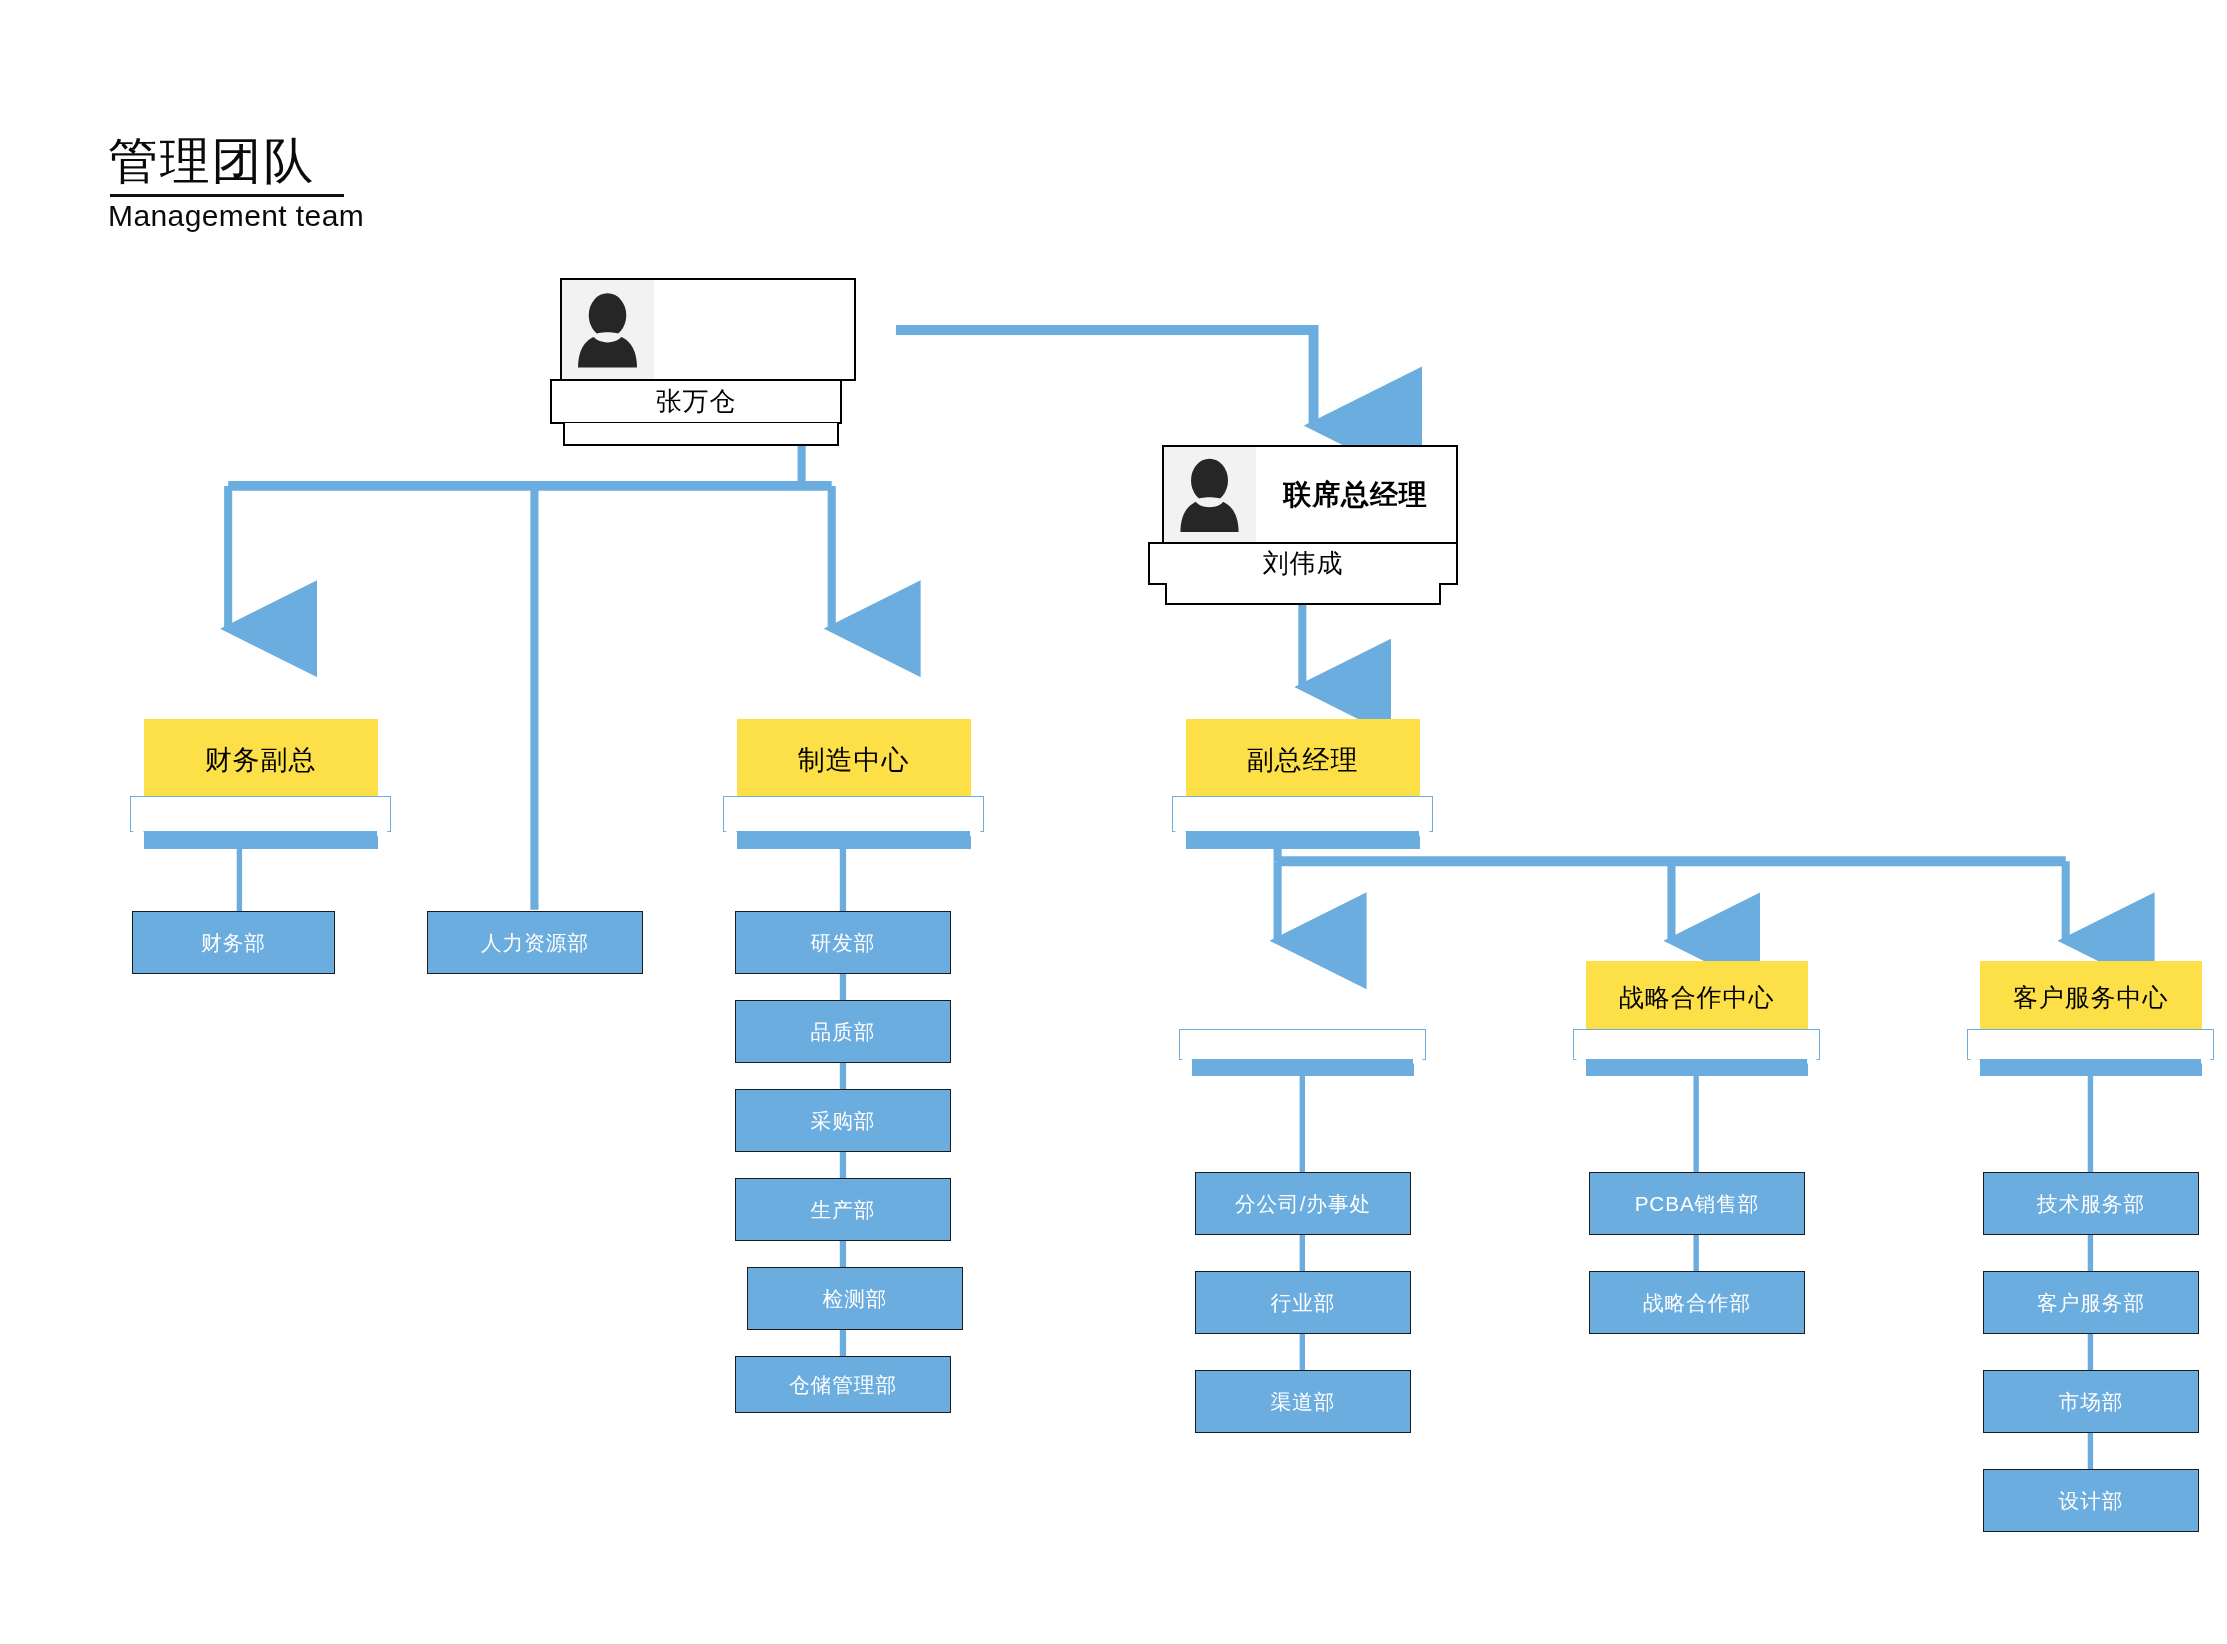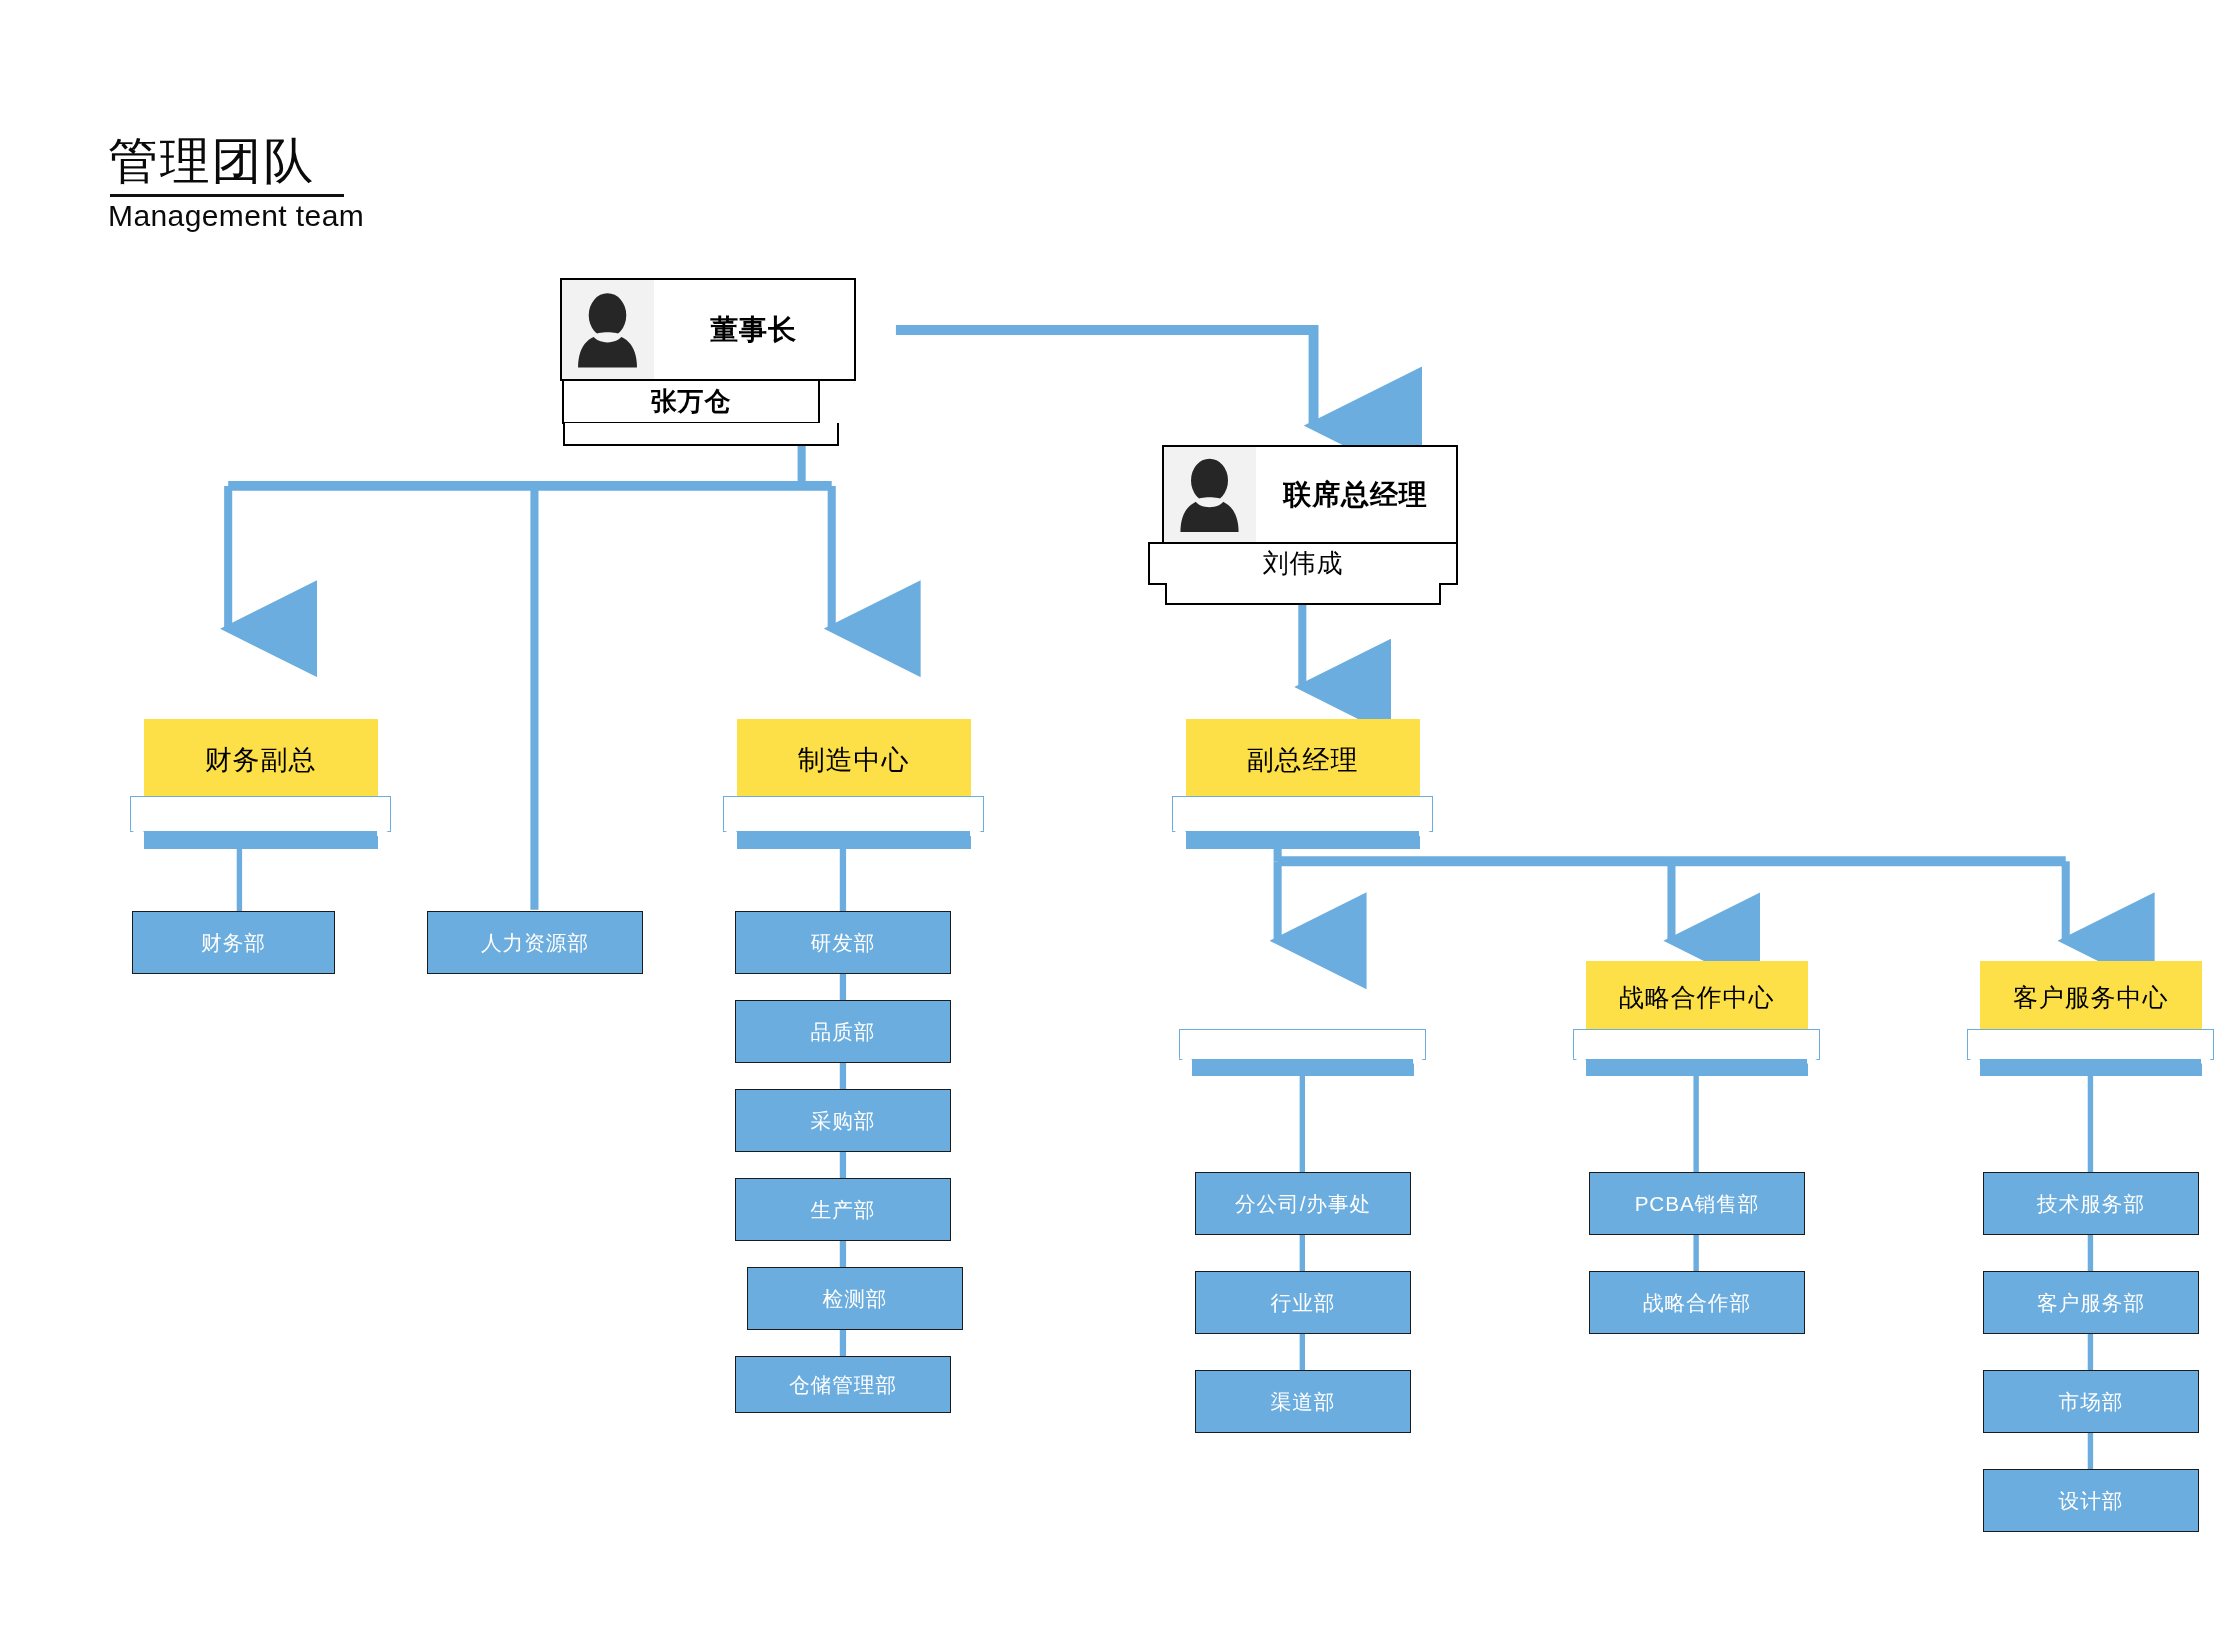--- a/index.html
+++ b/index.html
@@ -135,23 +135,22 @@
 
   <div class="person-card" id="card-chairman" style="left:546px;top:278px;width:310px;height:144px;">
     <div class="pc-top" style="left:13.5px;top:0;width:296px;height:103px;">
       <div class="pc-photo" style="width:92px;">
         <svg width="67" height="76" viewBox="0 0 100 112" xmlns="http://www.w3.org/2000/svg">
           <ellipse cx="50" cy="34" rx="28" ry="33" fill="#262626"></ellipse>
           <path d="M 6 112 C 6 76 26 62 50 62 C 74 62 94 76 94 112 Z" fill="#262626"></path>
           <path d="M 28 64 C 34 78 66 78 72 64 C 64 58 36 58 28 64 Z" fill="#f2f2f2"></path>
         </svg>
       </div>
-      <div class="pc-title">董事长</div>
     </div>
-    <div class="pc-name" style="left:16px;top:101px;width:258px;height:45px;font-weight:bold;">张万仓</div>
+    <div class="pc-name" style="left:4px;top:101px;width:292px;height:45px;">张万仓</div>
     <div class="pc-base" style="left:17px;top:145px;width:276px;height:22.5px;"></div>
   </div>
 
   <div class="person-card" id="card-cogm" style="left:1148px;top:445px;width:310px;height:144px;">
     <div class="pc-top" style="left:13.5px;top:0;width:296px;height:99px;">
       <div class="pc-photo" style="width:92px;">
         <svg width="67" height="74" viewBox="0 0 100 112" xmlns="http://www.w3.org/2000/svg">
           <ellipse cx="50" cy="34" rx="28" ry="33" fill="#262626"></ellipse>
           <path d="M 6 112 C 6 76 26 62 50 62 C 74 62 94 76 94 112 Z" fill="#262626"></path>
           <path d="M 28 64 C 34 78 66 78 72 64 C 64 58 36 58 28 64 Z" fill="#f2f2f2"></path>

